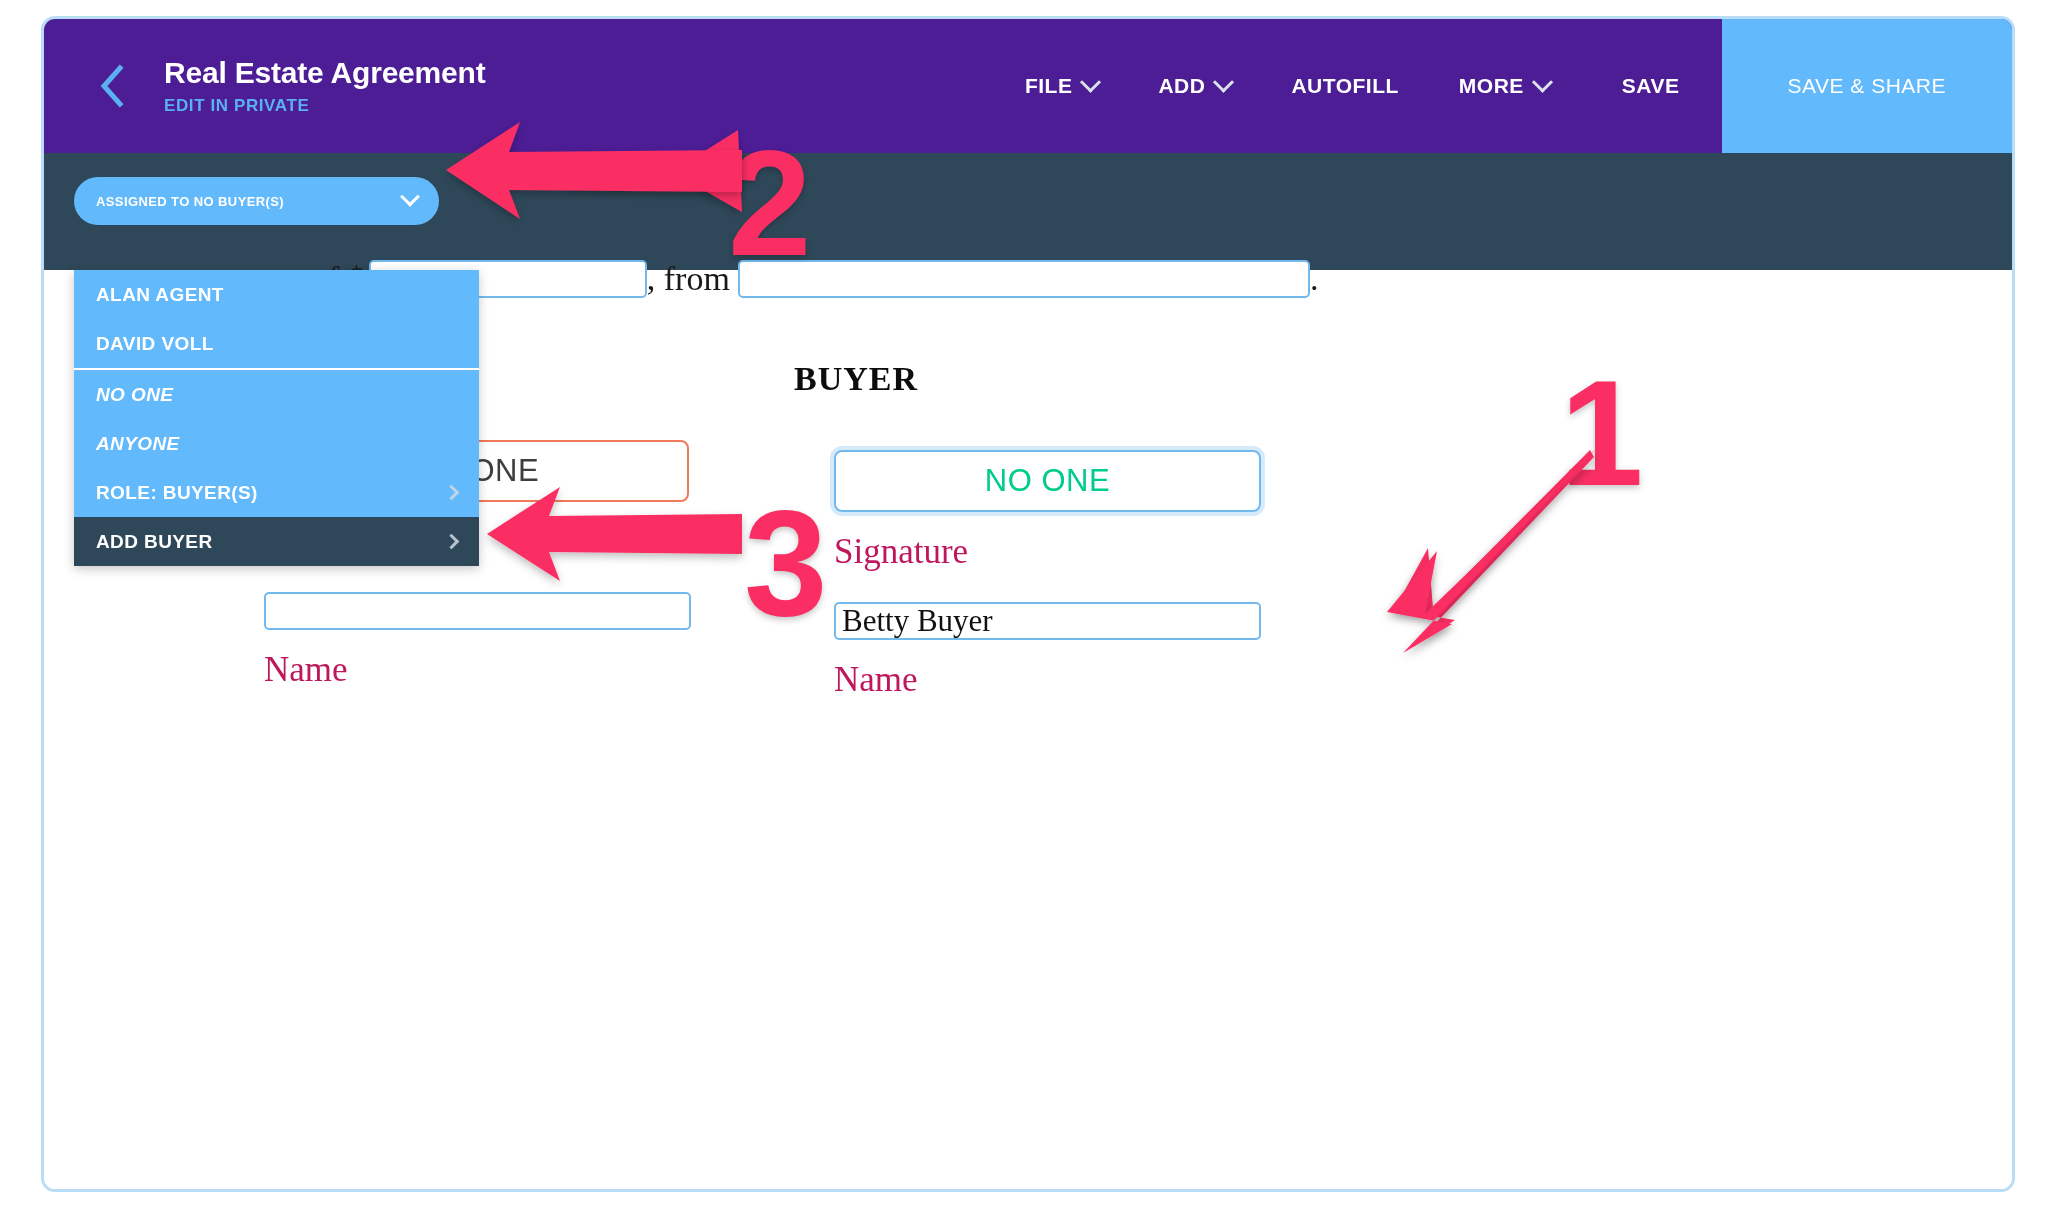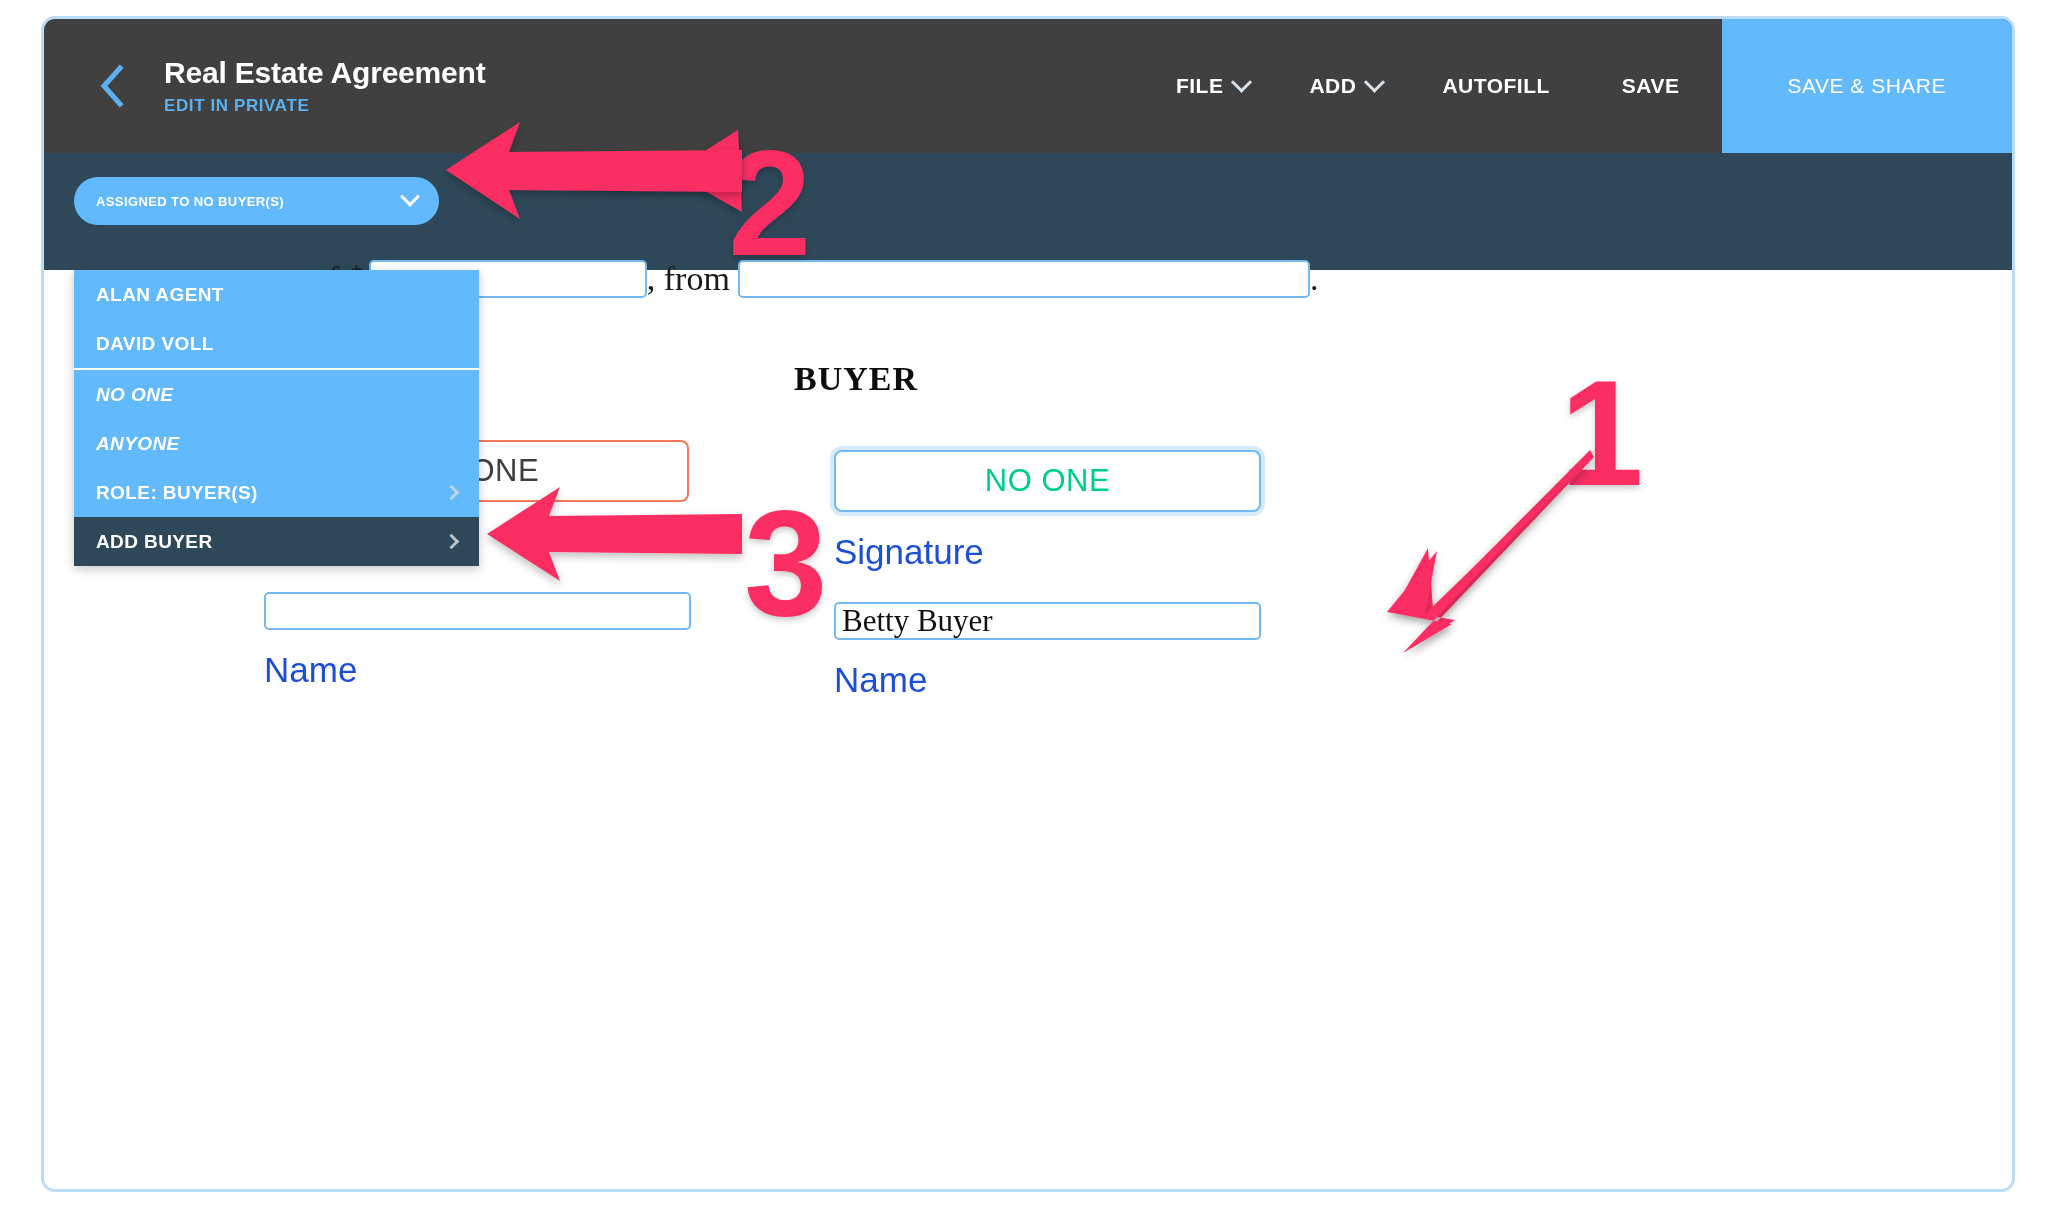--- a/index.html
+++ b/index.html
@@ -17,21 +17,21 @@
     border: 3px solid #b9dcf7;
     border-radius: 14px;
     background: #ffffff;
     overflow: hidden;
   }
 
   
   #topbar {
     position: absolute; left: 0; top: 0;
     width: 100%; height: 134px;
-    background: #404040;
+    background: #4c1d95;
     display: flex; align-items: center;
   }
   #back-chevron {
     width: 60px; margin-left: 38px;
     display: flex; align-items: center; justify-content: center;
     cursor: pointer;
   }
   #back-chevron svg { display: block; }
 
   #title-block { margin-left: 22px; }
@@ -189,23 +189,23 @@
     color: #3e3e3e;
   }
   #buyer-sign-box {
     width: 427px; margin-left: 40px;
     border: 2px solid #73b9ee;
     color: #00cc8e;
     box-shadow: 0 0 0 4px rgba(115,185,238,0.30);
   }
 
   .field-caption {
-    font-family: Liberation Sans, sans-serif;
+    font-family: Liberation Serif, serif;
     font-size: 35px;
-    color: #1d4ed8;
+    color: #be185d;
     margin-top: 20px;
     margin-left: 40px;
   }
 
   .name-input {
     height: 38px;
     width: 427px;
     margin-top: 30px;
     margin-left: 40px;
     border: 2px solid #73b9ee;
@@ -272,20 +272,24 @@
 
       <div class="navitem">
         <span>ADD</span>
         <span class="caret"></span>
       </div>
 
       <div class="navitem">
         <span>AUTOFILL</span>
       </div>
 
+      <div class="navitem">
+        <span>MORE</span>
+        <span class="caret"></span>
+      </div>
 
       <div class="navitem" id="nav-save">
         <span>SAVE</span>
       </div>
 
       <div id="nav-save-share">
         <span>SAVE &amp; SHARE</span>
       </div>
 
     </div>

